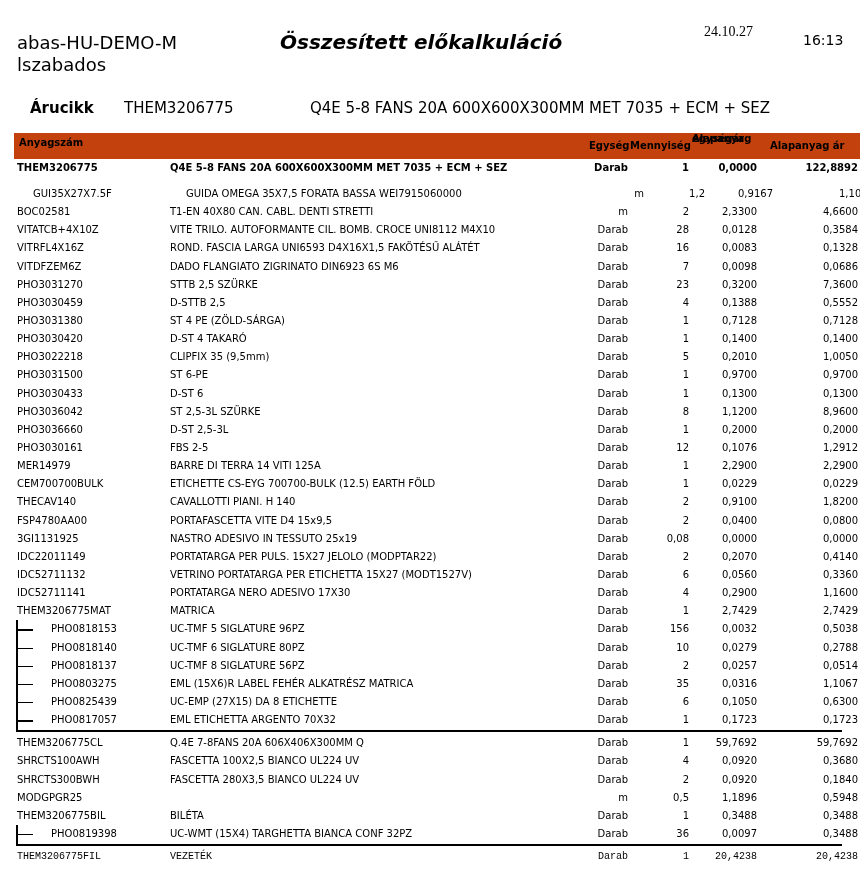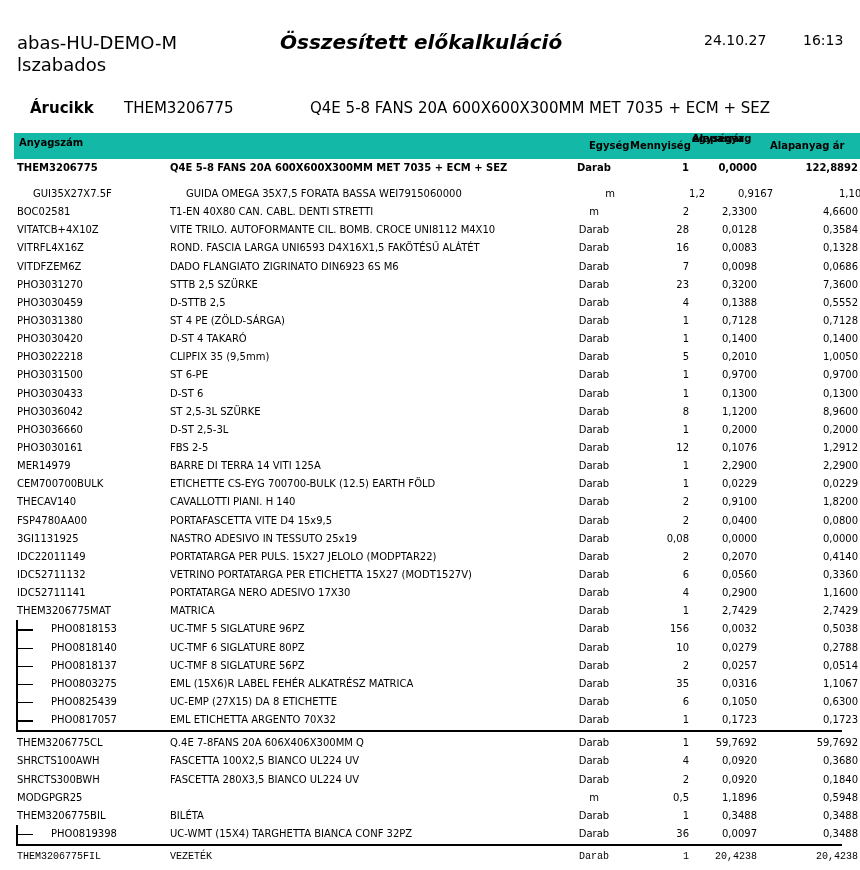--- a/index.html
+++ b/index.html
@@ -2,44 +2,44 @@
 <html><head>
 <meta charset="utf-8">
 <style>
   html, body { margin: 0; padding: 0; background: #ffffff; }
   body {
     width: 860px; height: 870px; overflow: hidden; position: relative;
     font-family: "DejaVu Sans", sans-serif; color: #000;
   }
   .hdr-left { position: absolute; left: 17px; top: 32px; font-size: 18px; line-height: 22px; }
   .hdr-title { position: absolute; left: 280px; top: 30px; font-size: 20px; font-weight: bold; font-style: italic; }
-  .hdr-date { position: absolute; left: 704px; top: 32px; font-size: 14px; }
+  .hdr-date { position: absolute; left: 704px; top: 24px; font-size: 14px; font-family: Liberation Serif, serif; }
   .hdr-time { position: absolute; left: 803px; top: 32px; font-size: 14px; }
 
   .article { position: absolute; top: 99px; left: 0; width: 860px; font-size: 15px; }
   .article .lbl { position: absolute; left: 30px; font-weight: bold; }
   .article .code { position: absolute; left: 124px; }
   .article .desc { position: absolute; left: 310px; }
 
   .thead {
     position: absolute; left: 14px; top: 133px; width: 846px; height: 26px;
-    background: #14b8a6; font-size: 10px; font-weight: bold;
+    background: #c2410c; font-size: 10px; font-weight: bold;
   }
   .thead div { position: absolute; }
   .th-code { left: 5px; top: 4px; }
   .th-unit { left: 575px; top: 7px; }
   .th-qty { left: 616px; top: 7px; }
   .th-uprice { left: 678px; top: 0px; width: 68px; text-align: center; line-height: 12px; }
   .th-price { left: 756px; top: 7px; }
 
   .rows { position: absolute; left: 0; top: 159px; width: 860px; }
   .row { position: relative; height: 18.15px; font-size: 10px; white-space: nowrap; }
   .row .c-code { position: absolute; left: 17px; top: 3px; }
   .row .c-desc { position: absolute; left: 170px; top: 3px; }
-  .row .c-unit { position: absolute; left: 560px; width: 68px; text-align: center; top: 3px; }
+  .row .c-unit { position: absolute; left: 560px; width: 68px; text-align: right; top: 3px; }
   .row .c-qty { position: absolute; left: 640px; width: 49px; text-align: right; top: 3px; }
   .row .c-uprice { position: absolute; left: 690px; width: 67px; text-align: right; top: 3px; }
   .row .c-price { position: absolute; left: 776px; width: 82px; text-align: right; top: 3px; }
   .row.bold { font-weight: bold; height: 22px; }
   .row.bold .c-code, .row.bold .c-desc, .row.bold .c-unit, .row.bold .c-qty, .row.bold .c-uprice, .row.bold .c-price { top: 3px; }
   .row.first-sub { margin-top: 4px; margin-left: 16px; }
 
   .row.child .c-code { left: 51px; text-align: right; }
   .tree-branch { position: absolute; left: 17px; top: 9px; width: 16px; height: 1.5px; background: #000; }
   .tree-vert { position: absolute; left: 16px; width: 2px; background: #000; }

